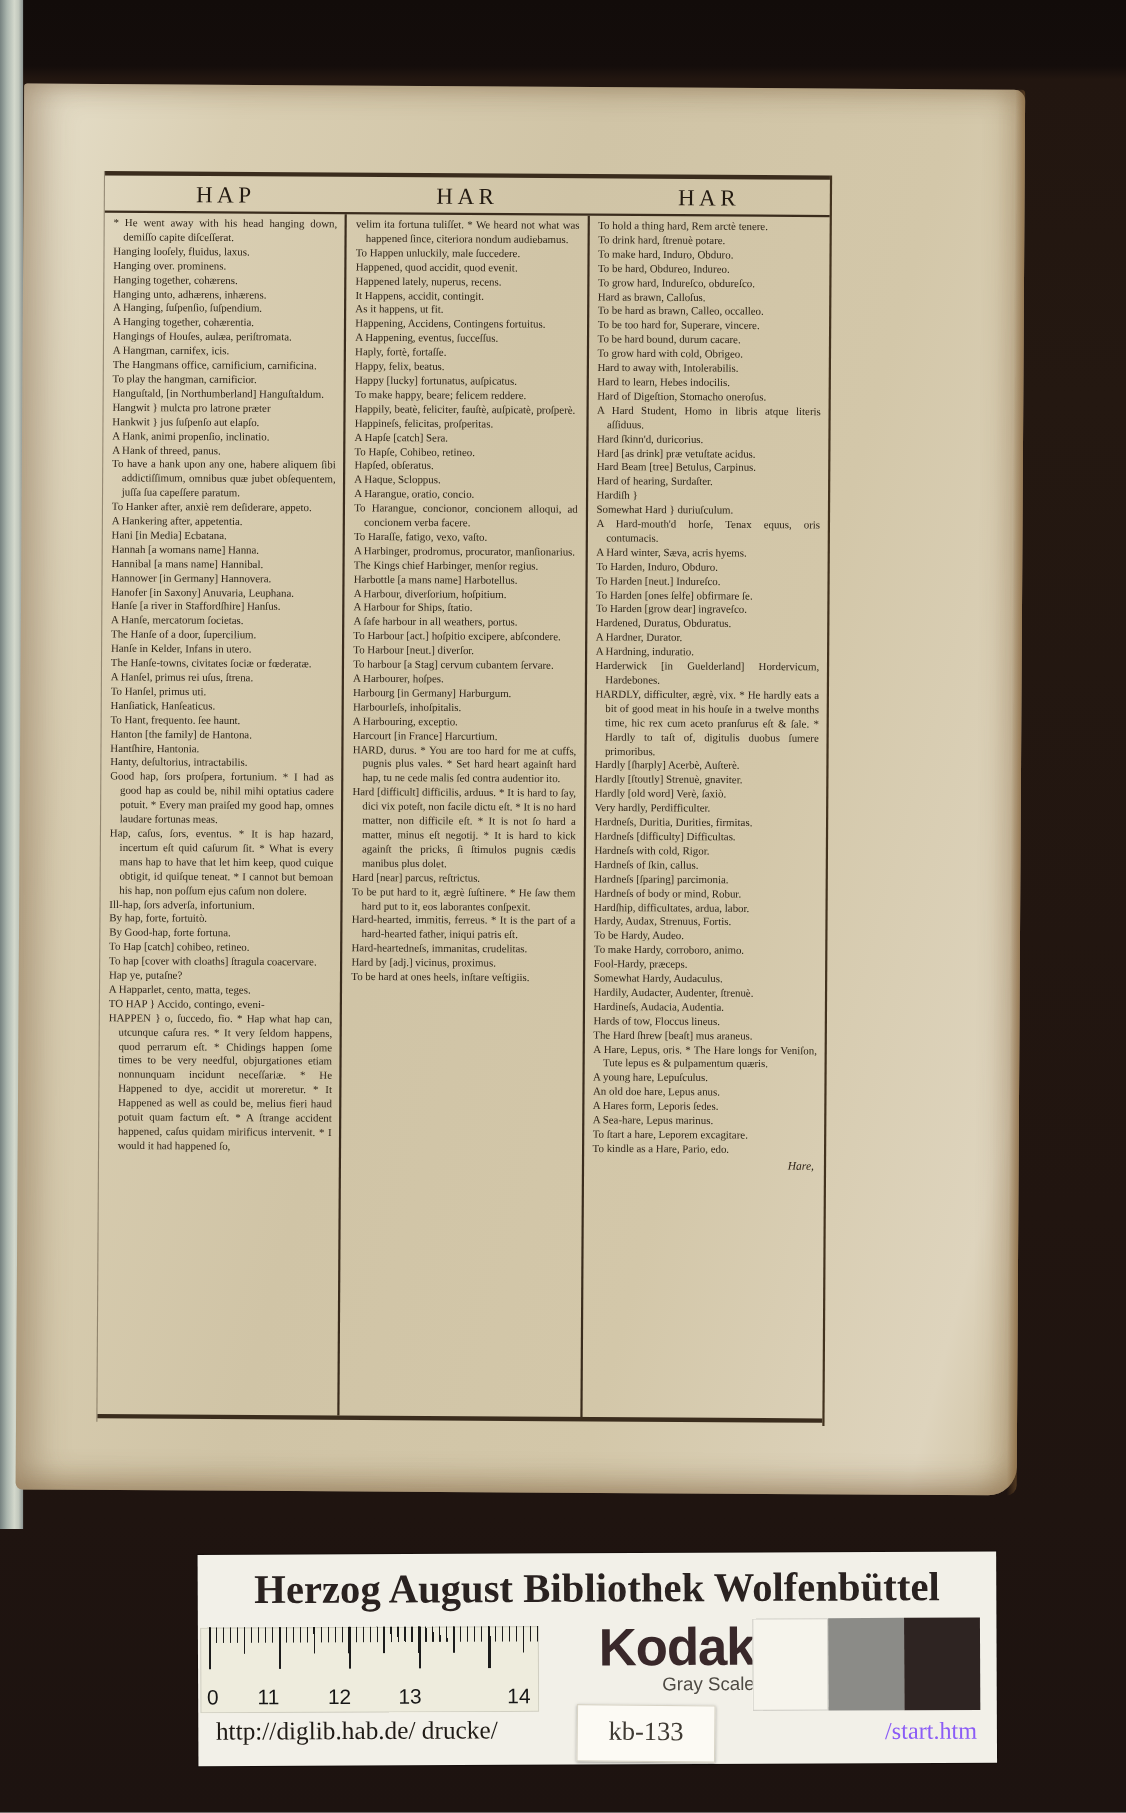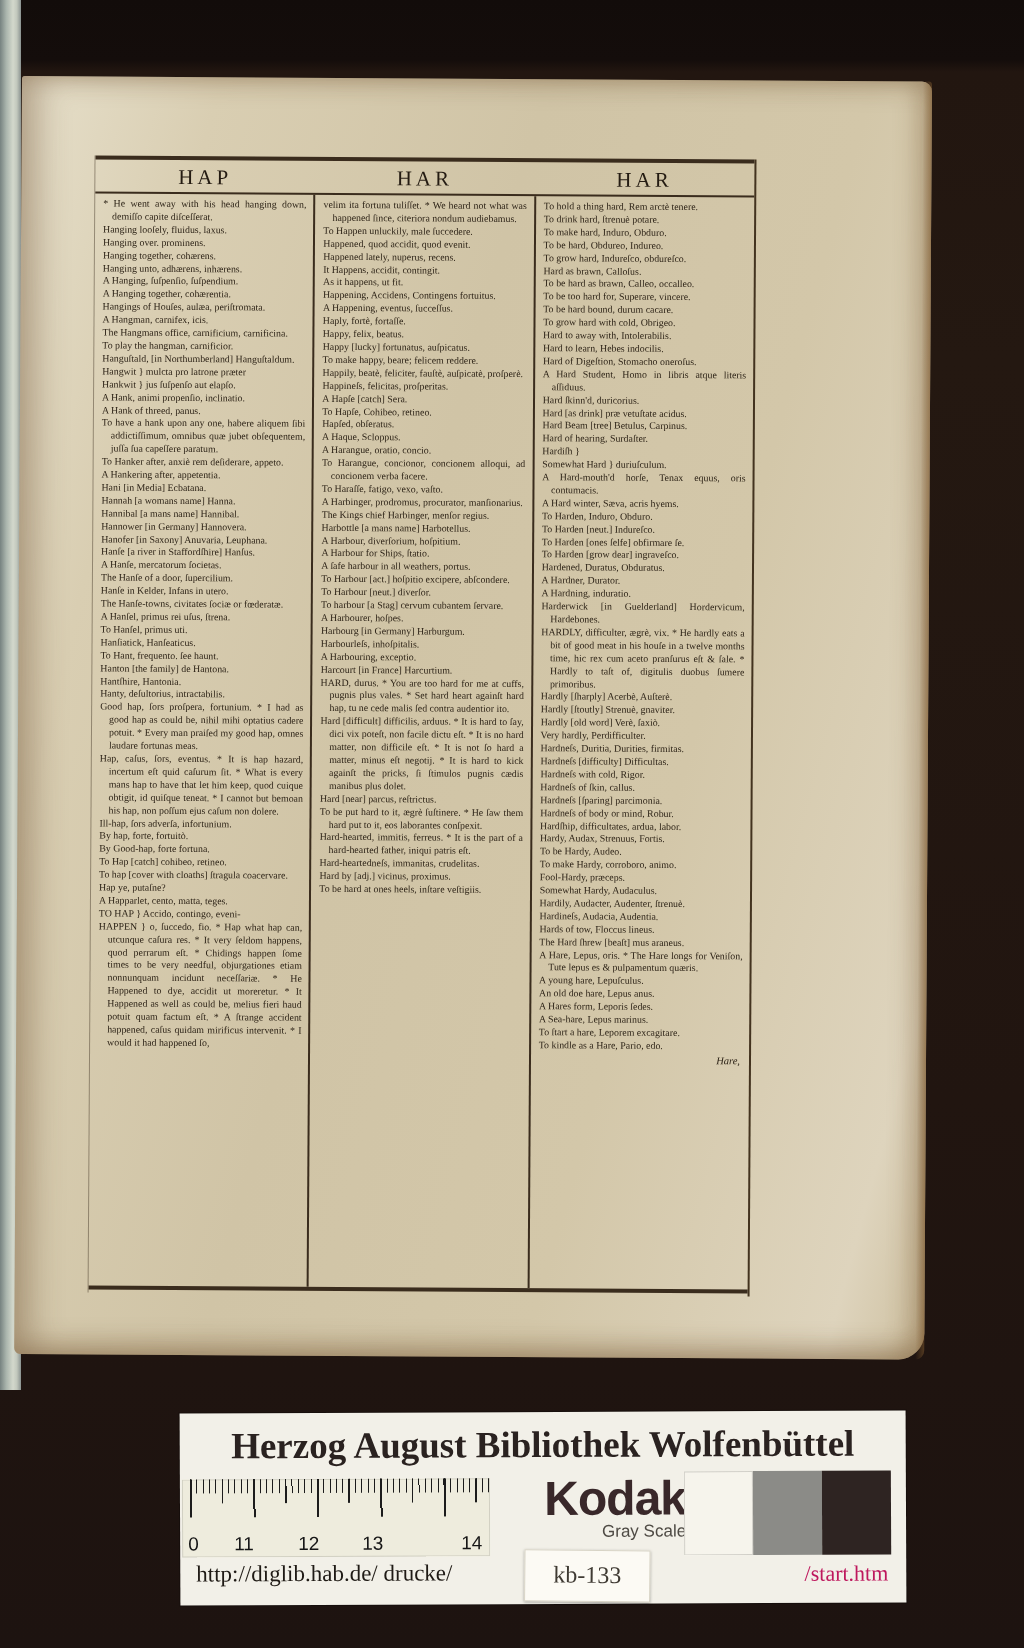--- a/index.html
+++ b/index.html
@@ -56,21 +56,21 @@
   .patch{position:absolute;top:60px;width:69px;height:84px;}
   .patch.white{left:504px;background:#f6f4ec;box-shadow:inset 0 0 0 1px rgba(0,0,0,.15);}
   .patch.gray{left:573px;background:#8b8b87;}
   .patch.dark{left:642px;background:#2e2422;}
   .url-text{position:absolute;left:16px;top:148px;font-family:"Liberation Serif",serif;
     font-size:23px;color:#1f1a15;white-space:nowrap;}
   .kb-chip{position:absolute;left:344px;top:138px;width:124px;height:50px;background:#fcfaf4;
     transform:rotate(.8deg);box-shadow:0 1px 3px rgba(0,0,0,.35);border:1px solid #d8d4c6;
     text-align:center;font-family:"Liberation Serif",serif;font-size:24px;line-height:48px;color:#3f3a33;}
   .start-text{position:absolute;right:18px;top:150px;font-family:"Liberation Serif",serif;
-    font-size:22px;color:#be185d;}
+    font-size:22px;color:#8b5cf6;}
 </style>
 </head>
 <body>
 
 <div class="scene">
 
   <div class="fore-edge"></div>
 
   <div class="page">
     <div class="textblock">

